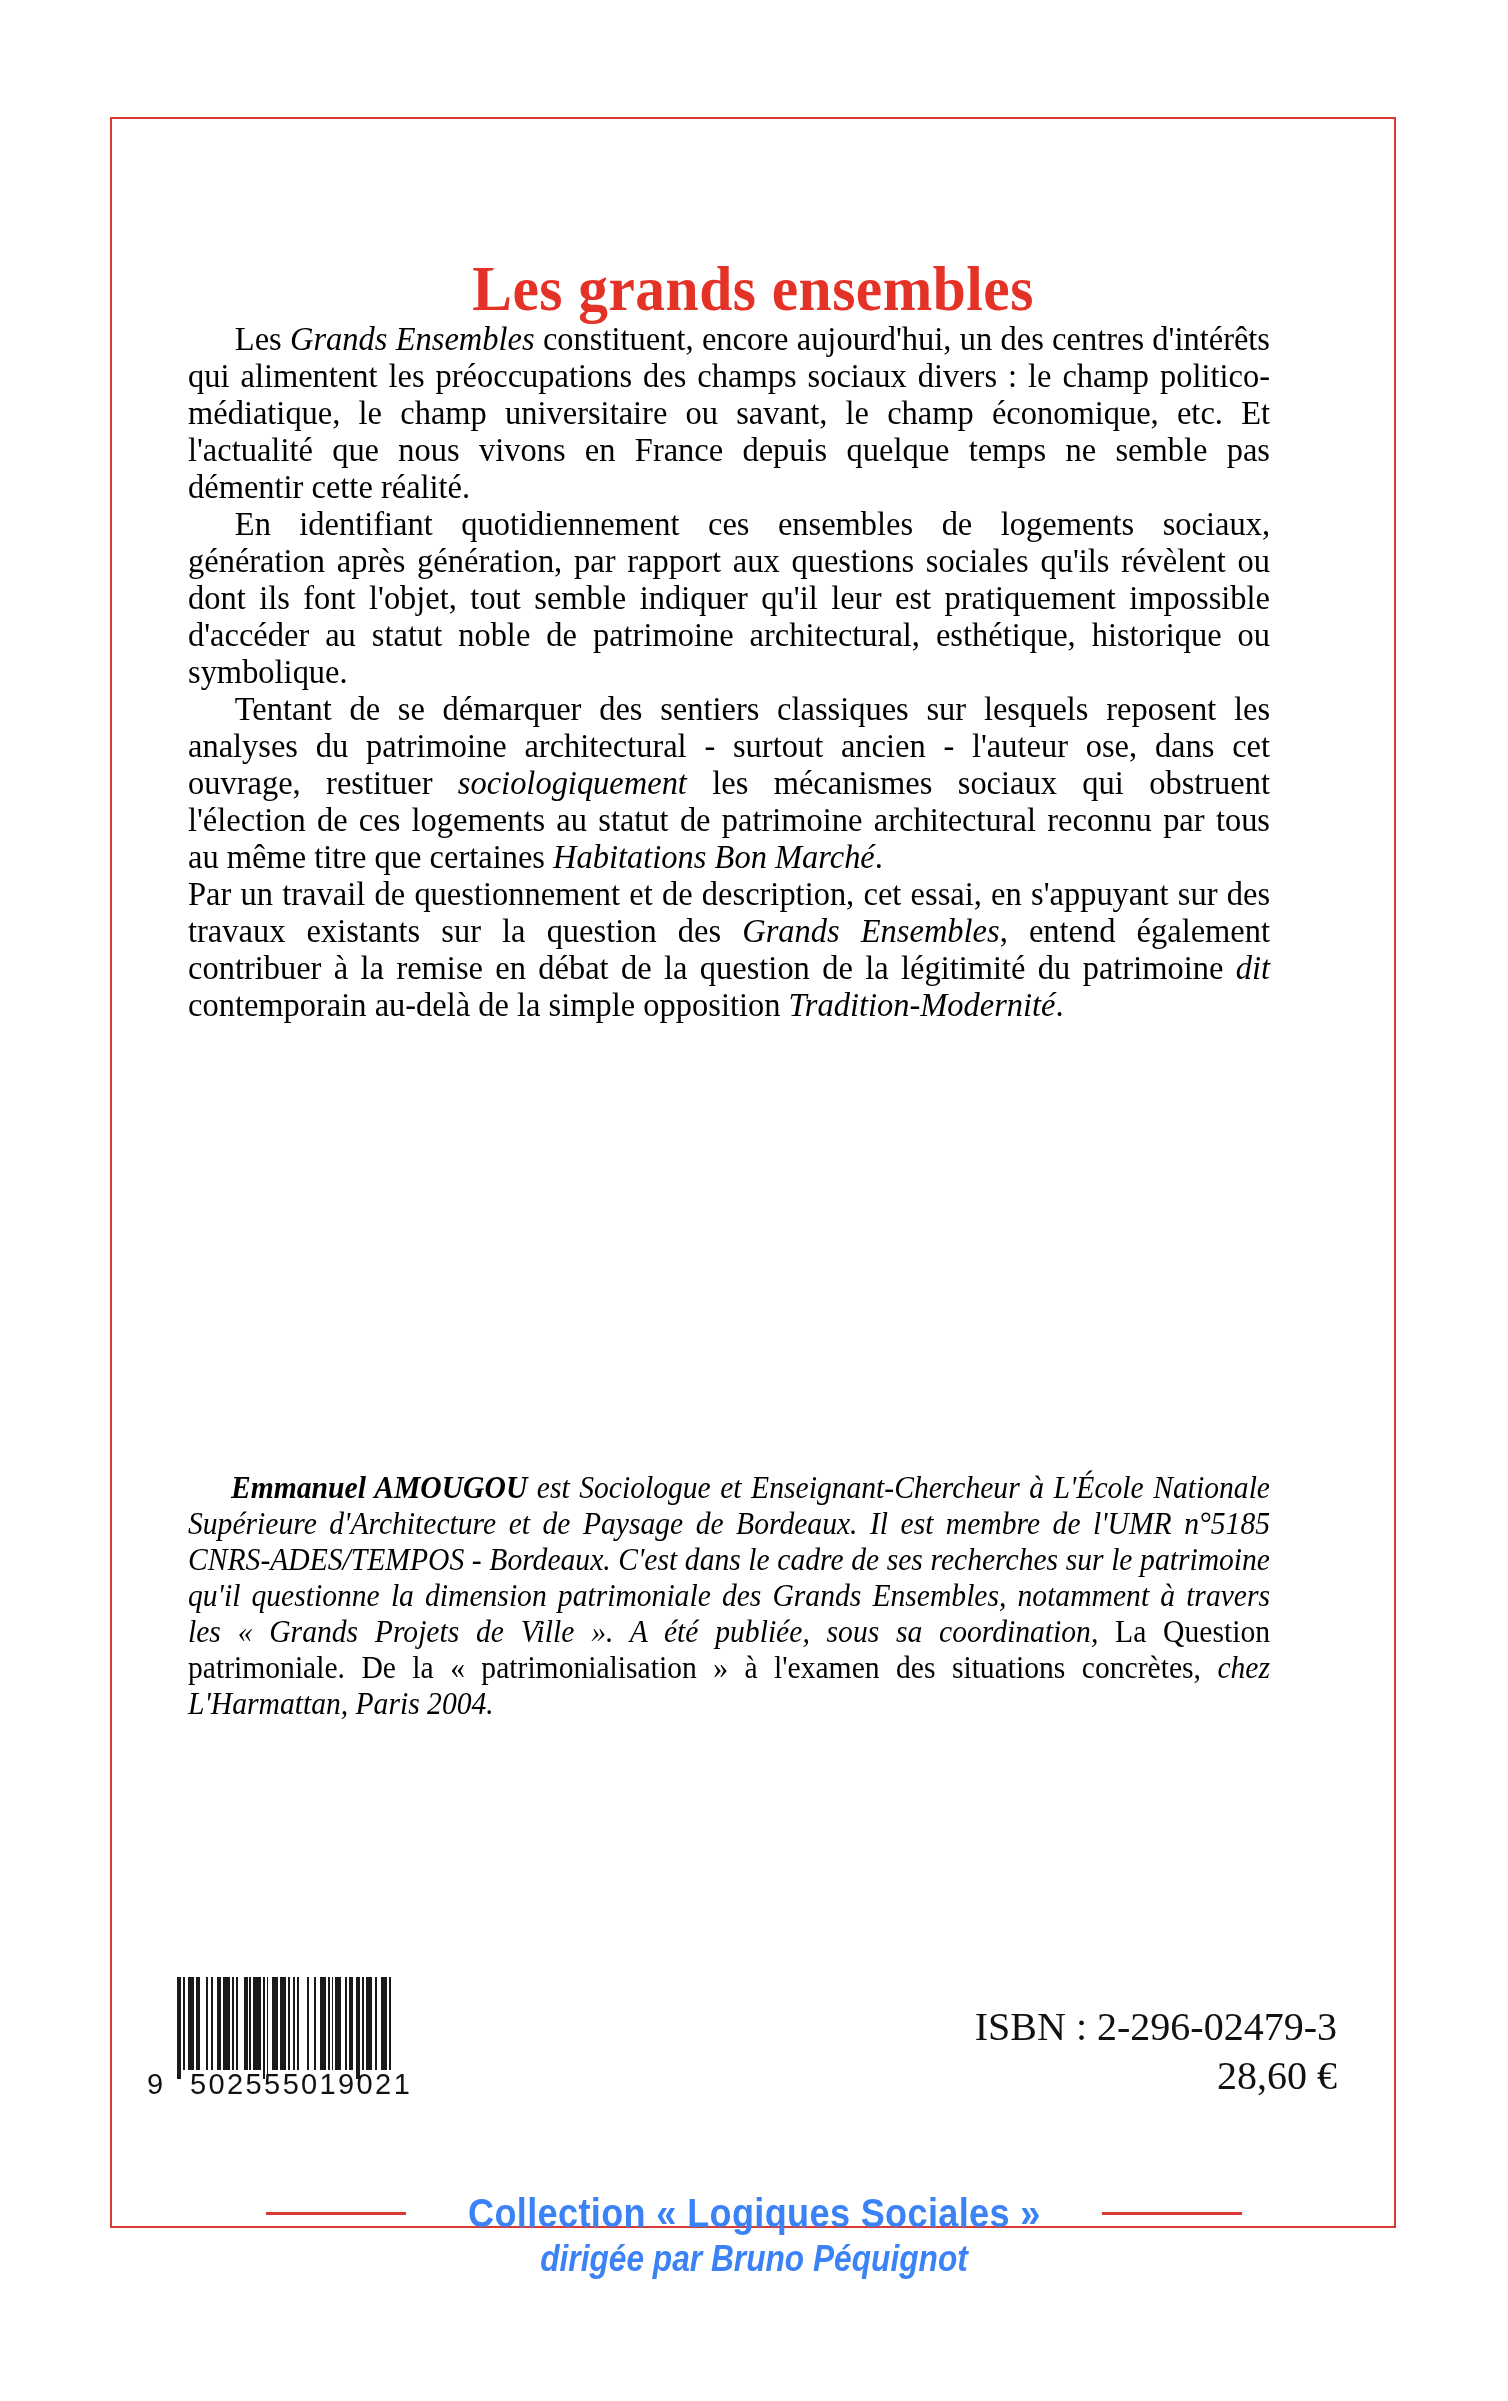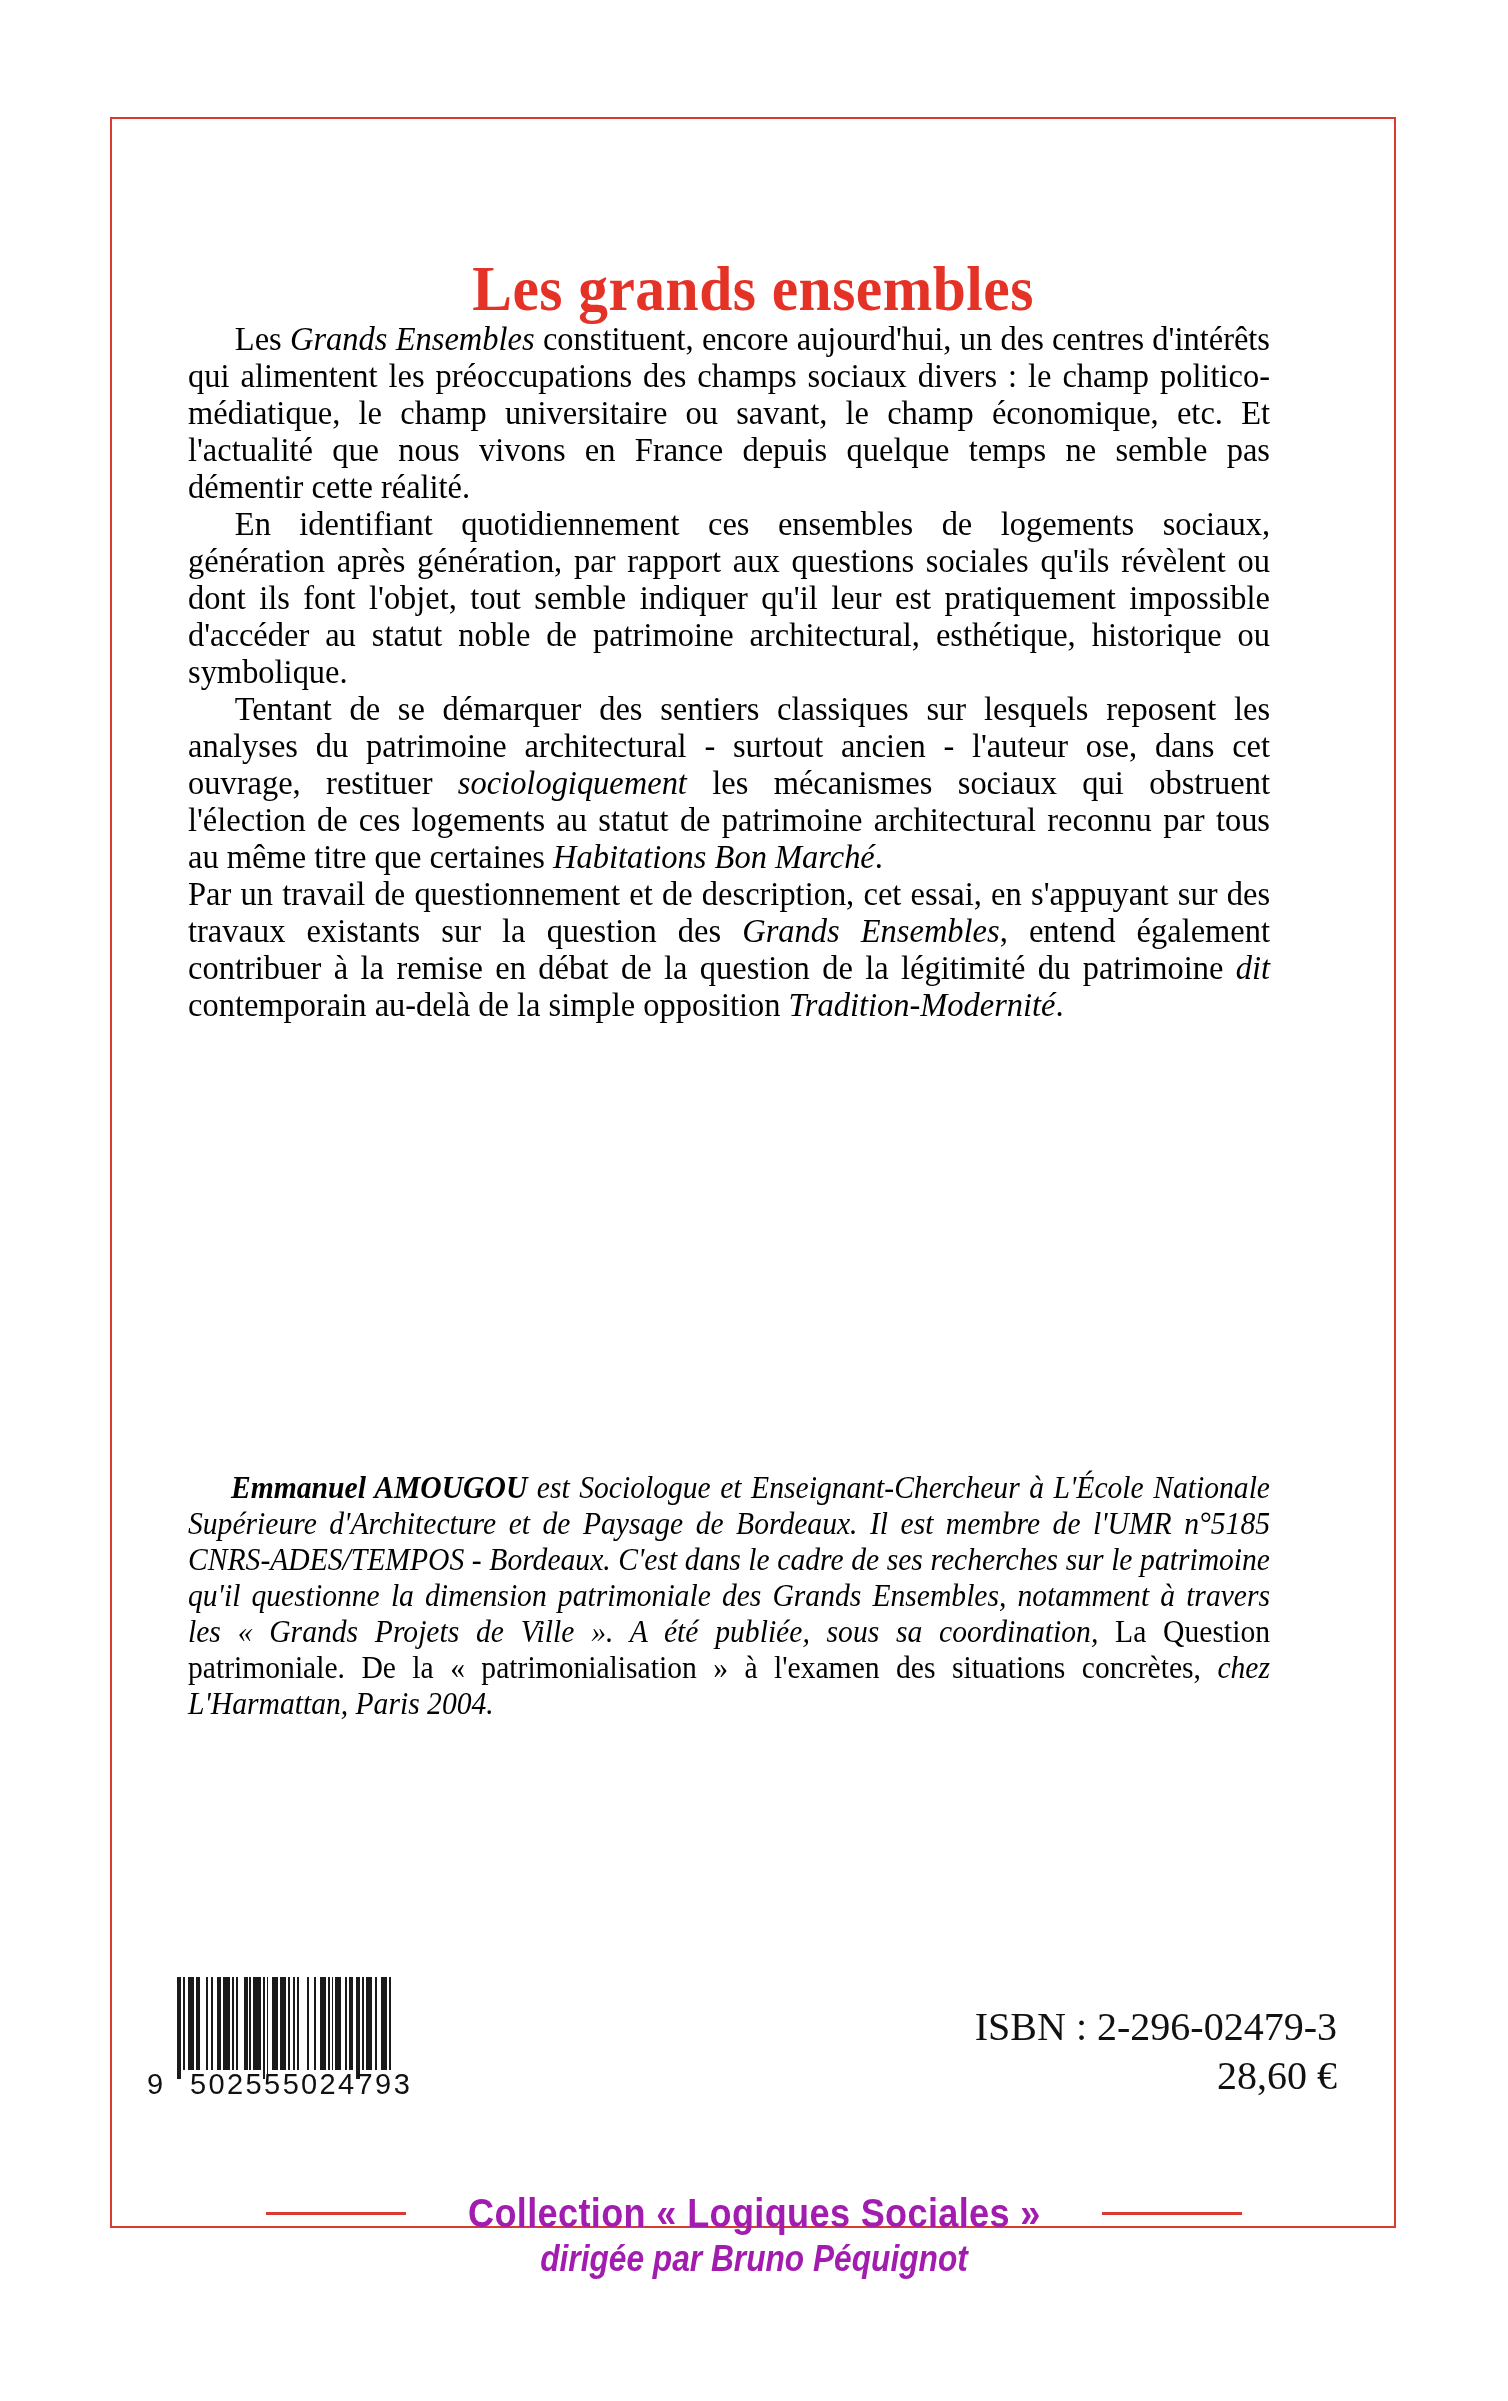--- a/index.html
+++ b/index.html
@@ -140,21 +140,21 @@
     color: #111111;
   }
 
   
   #collection-footer {
     position: absolute;
     left: 0;
     top: 2192px;
     width: 1508px;
     text-align: center;
-    color: #a21caf;
+    color: #3b82f6;
   }
   #collection-line-wrap {
     display: flex;
     align-items: center;
     justify-content: center;
     gap: 23px;
     width: 1240px;
     margin: 0 auto;
   }
   .rule {
@@ -265,21 +265,21 @@
         <span style="width: 3.8px; background: transparent;"></span>
         <span style="width: 1.9px;"></span>
         <span style="width: 3.8px; background: transparent;"></span>
         <span style="width: 5.8px;"></span>
         <span style="width: 1.9px; background: transparent;"></span>
         <span style="width: 1.9px;"></span>
       </div>
     <div id="barcode-digits">
       <span class="d-lead">9</span>
       <span class="d-left">502555</span>
-      <span class="d-right">024793</span>
+      <span class="d-right">019021</span>
     </div>
   </div>
 
   <div id="isbn-block">
     <div>ISBN : 2-296-02479-3</div>
     <div>28,60 €</div>
   </div>
 
 </div>
 

